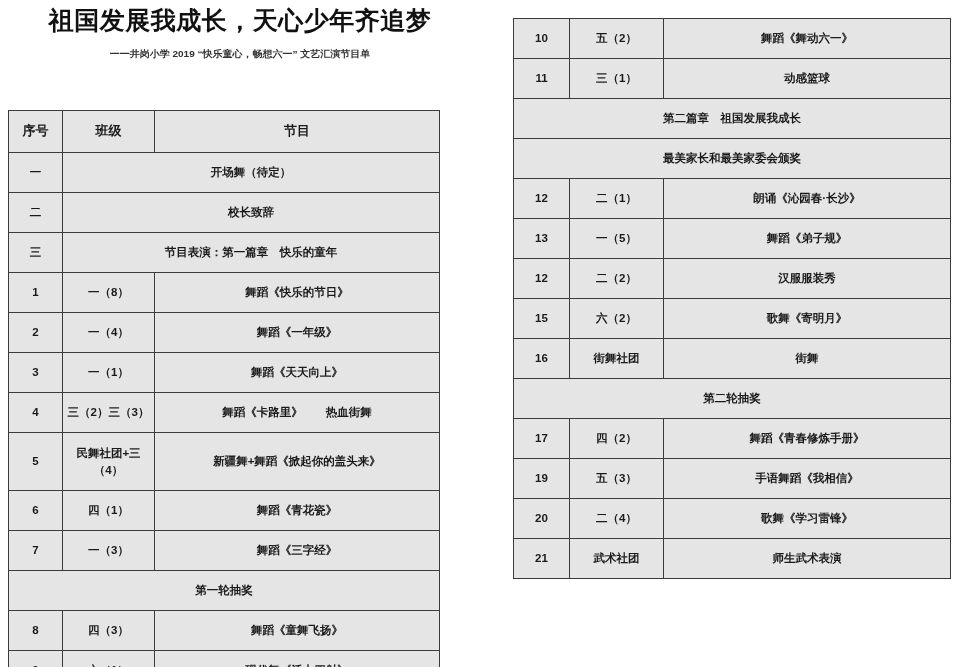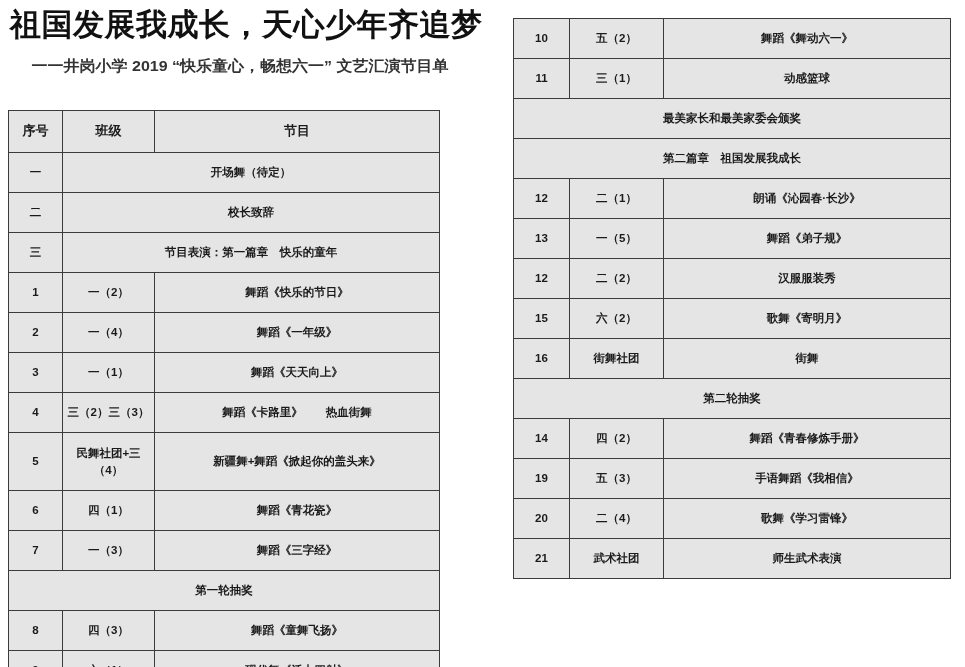--- a/index.html
+++ b/index.html
@@ -24,30 +24,30 @@
   .header {
     position: absolute;
     left: 0;
     top: 0;
     width: 470px;
     text-align: center;
   }
   .main-title {
     font-family: "Liberation Serif", "DejaVu Serif", serif;
     font-weight: bold;
-    font-size: 31px;
+    font-size: 25px;
     letter-spacing: 0.5px;
     margin: 4px 0 0 0;
     padding-left: 10px;
     color: #111111;
     white-space: nowrap;
   }
   .subtitle {
     font-family: "Liberation Sans", "DejaVu Sans", sans-serif;
-    font-size: 16px;
+    font-size: 10px;
     font-weight: bold;
     color: #333333;
     margin-top: 10px;
     padding-left: 10px;
     white-space: nowrap;
     transform: scaleY(0.95);
   }
 
   
   .tbl {
@@ -133,21 +133,21 @@
         <td colspan="2" class="red">校长致辞</td>
       </tr>
 
       <tr class="r-normal">
         <td>三</td>
         <td colspan="2" class="red">节目表演：第一篇章　快乐的童年</td>
       </tr>
 
       <tr class="r-normal">
         <td>1</td>
-        <td>一（2）</td>
+        <td>一（8）</td>
         <td>舞蹈《快乐的节日》</td>
       </tr>
 
       <tr class="r-normal">
         <td>2</td>
         <td>一（4）</td>
         <td>舞蹈《一年级》</td>
       </tr>
 
       <tr class="r-normal">
@@ -213,25 +213,25 @@
         <td>舞蹈《舞动六一》</td>
       </tr>
 
       <tr class="r-normal">
         <td>11</td>
         <td>三（1）</td>
         <td>动感篮球</td>
       </tr>
 
       <tr class="r-normal">
+        <td colspan="3" class="red">第二篇章　祖国发展我成长</td>
+      </tr>
+
+      <tr class="r-normal">
         <td colspan="3">最美家长和最美家委会颁奖</td>
-      </tr>
-
-      <tr class="r-normal">
-        <td colspan="3" class="red">第二篇章　祖国发展我成长</td>
       </tr>
 
       <tr class="r-normal">
         <td>12</td>
         <td>二（1）</td>
         <td>朗诵《沁园春·长沙》</td>
       </tr>
 
       <tr class="r-normal">
         <td>13</td>
@@ -255,21 +255,21 @@
         <td>16</td>
         <td>街舞社团</td>
         <td>街舞</td>
       </tr>
 
       <tr class="r-normal">
         <td colspan="3" class="red">第二轮抽奖</td>
       </tr>
 
       <tr class="r-normal">
-        <td>14</td>
+        <td>17</td>
         <td>四（2）</td>
         <td>舞蹈《青春修炼手册》</td>
       </tr>
 
 
       <tr class="r-normal">
         <td>19</td>
         <td>五（3）</td>
         <td>手语舞蹈《我相信》</td>
       </tr>

